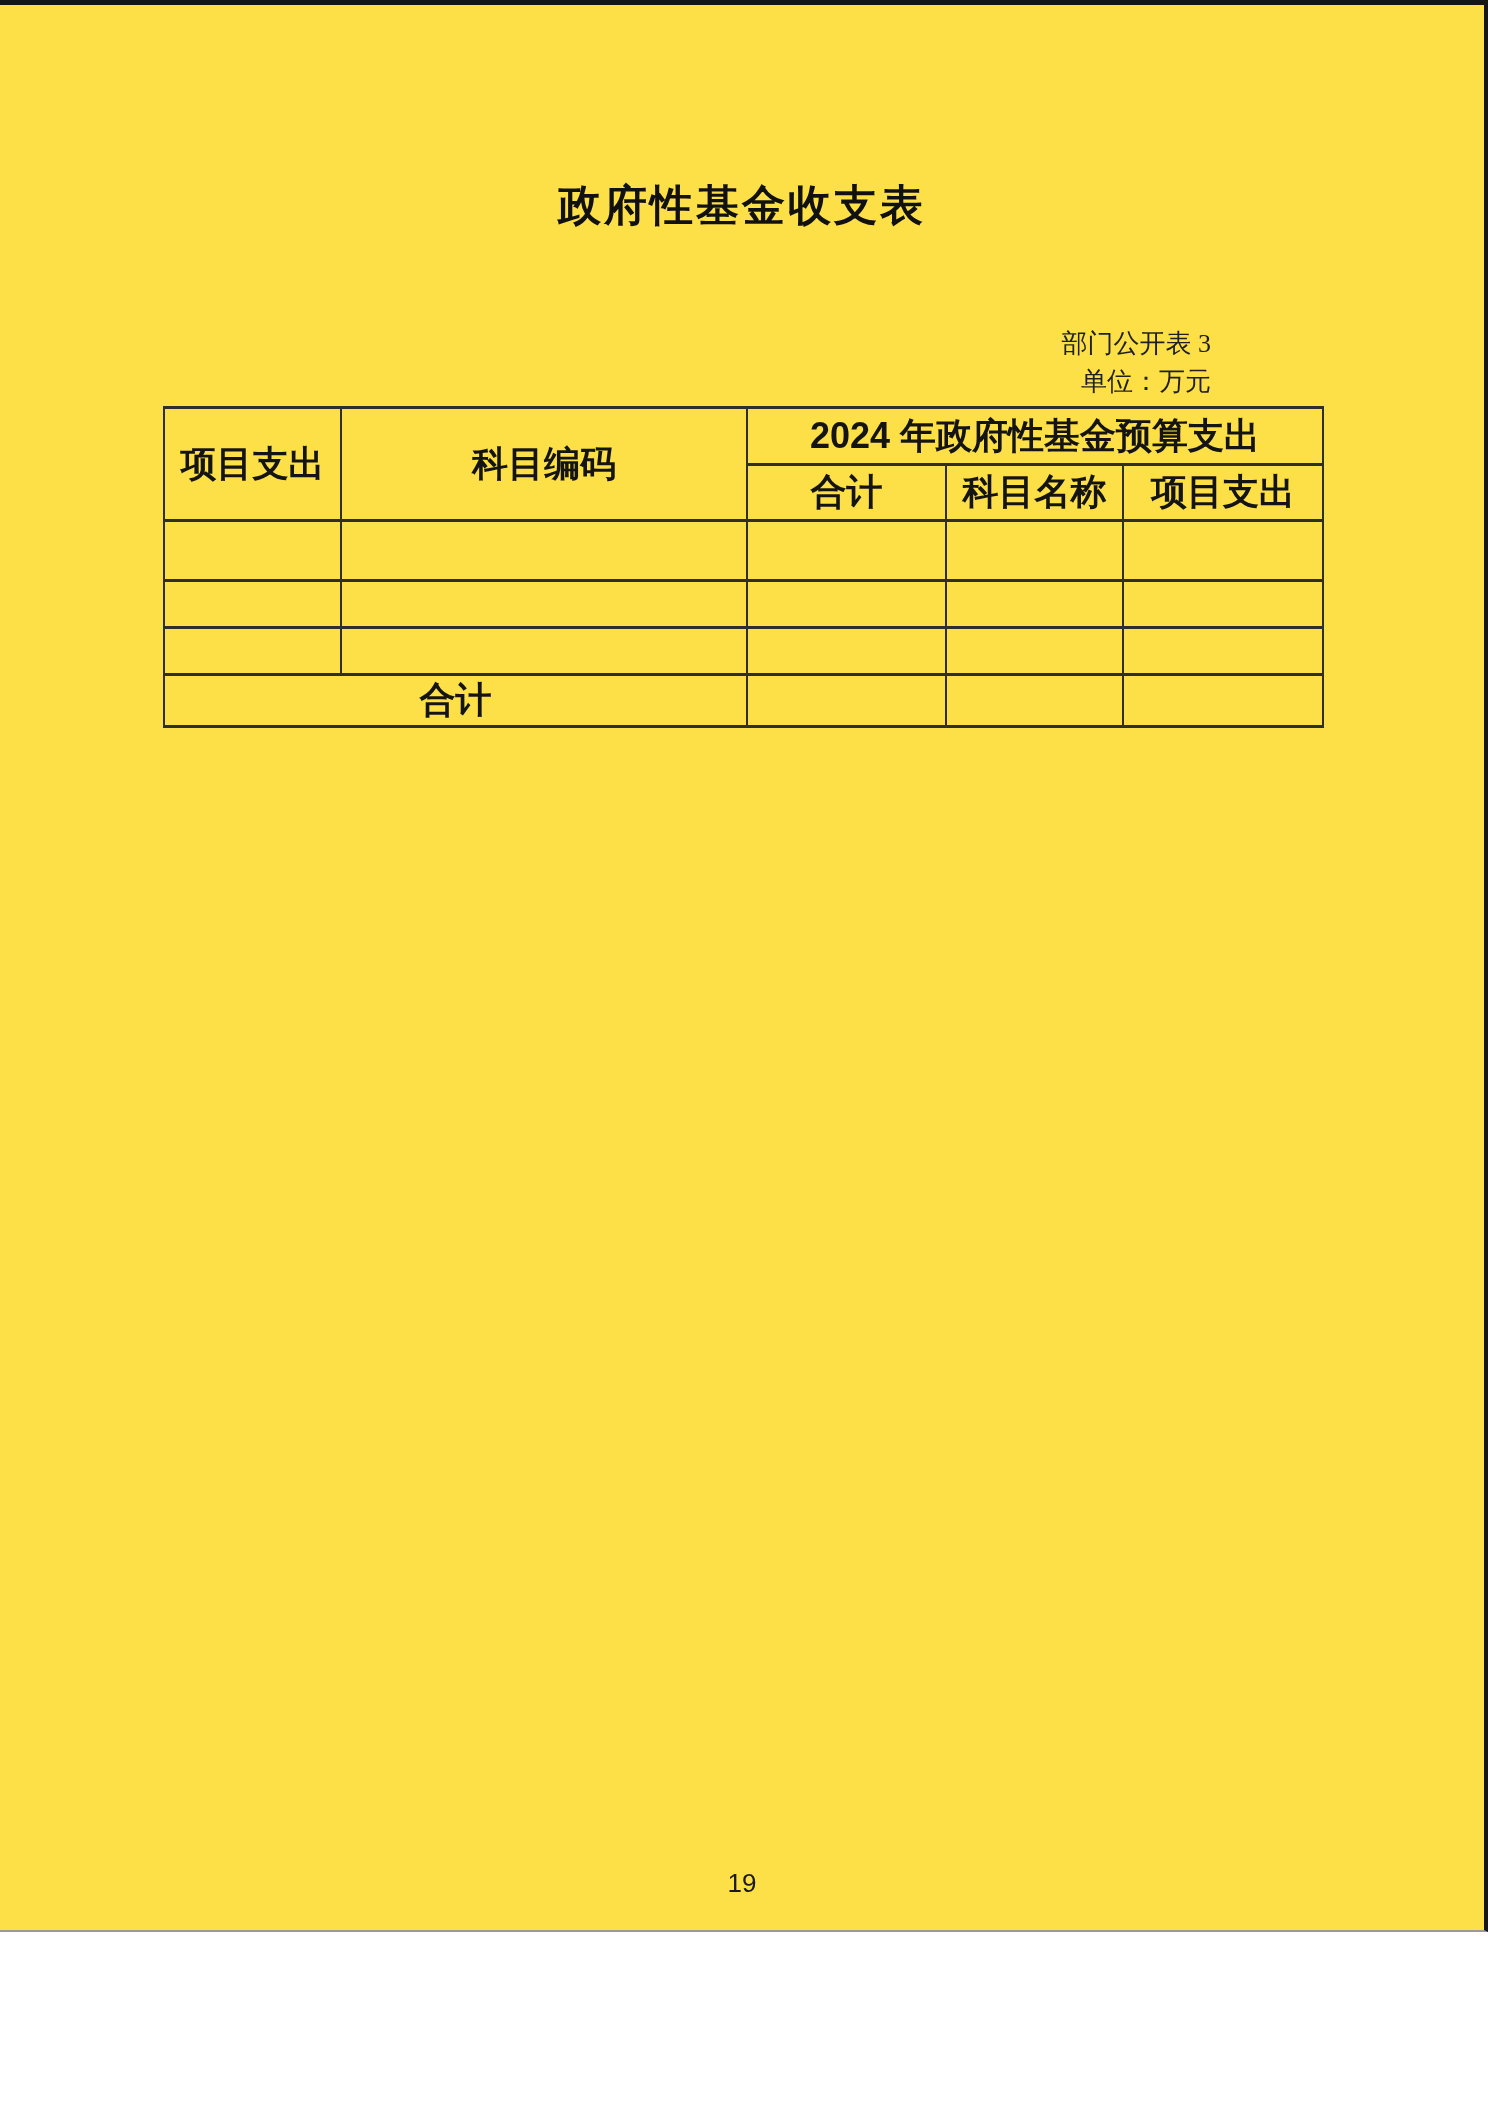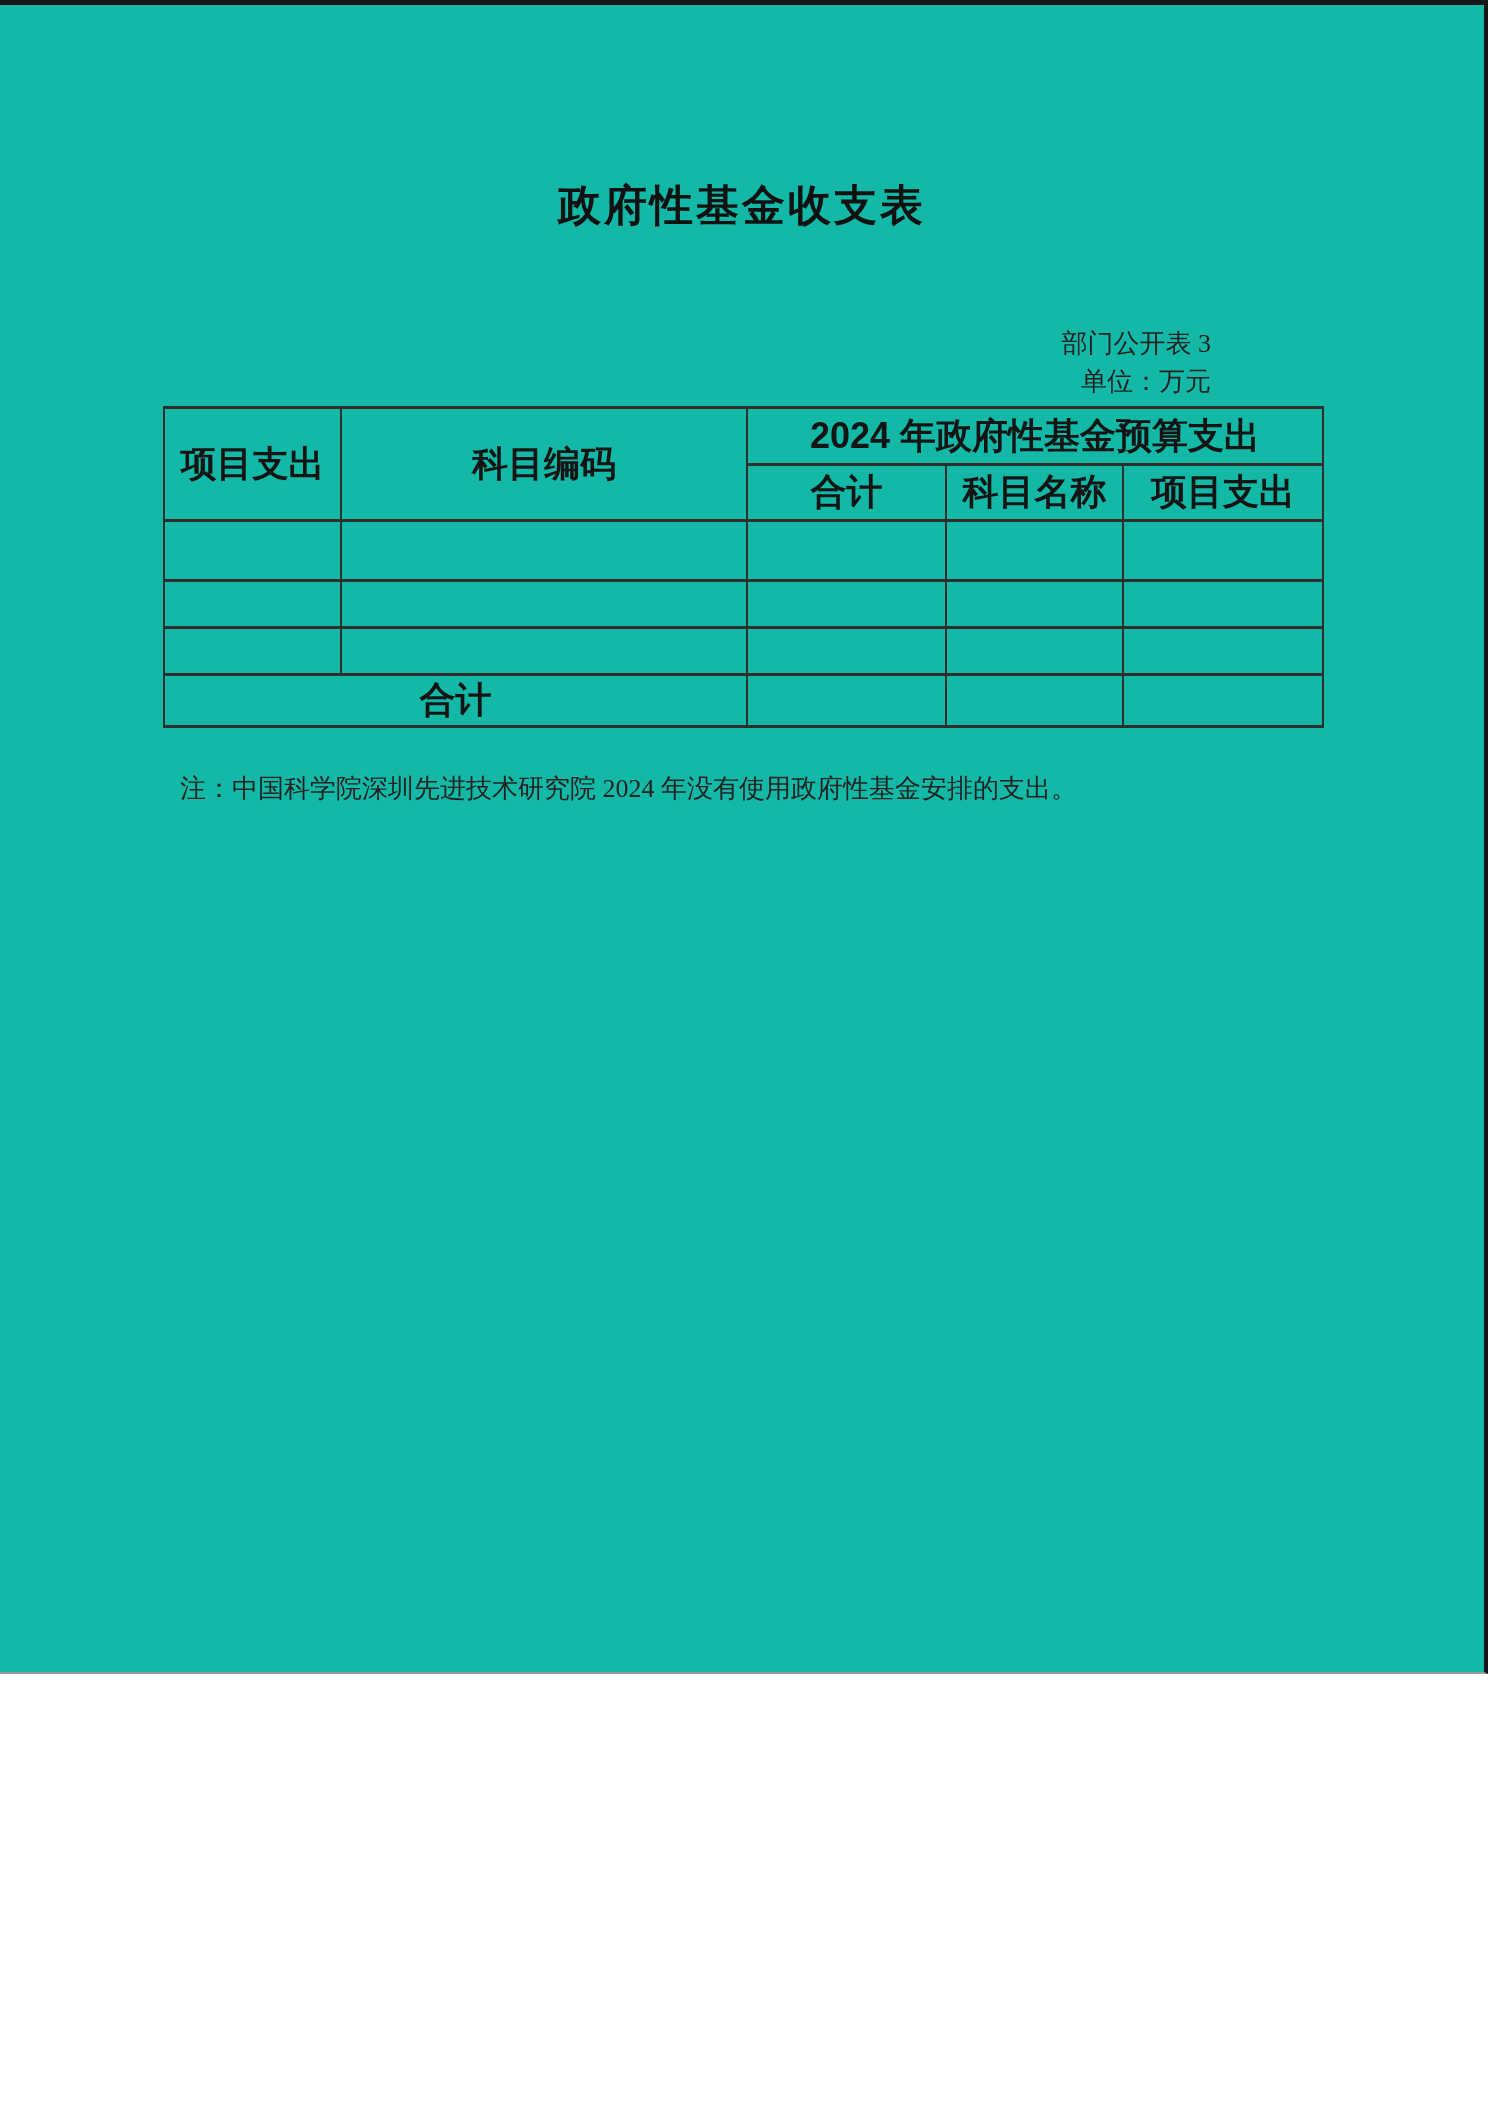--- a/index.html
+++ b/index.html
@@ -3,22 +3,22 @@
 <meta charset="utf-8">
 <style>
   html, body {
     margin: 0;
     padding: 0;
     background: #ffffff;
   }
   .page {
     position: relative;
     width: 1488px;
-    height: 1674px;
-    background: #14b8a6;
+    height: 1932px;
+    background: #fde047;
     box-sizing: border-box;
     border-top: 5px solid #161616;
     border-right: 4px solid #161616;
     border-bottom: 2px solid #9a9a9a;
     overflow: hidden;
     font-family: "Liberation Serif", serif;
     color: #1a1a1a;
   }
   .doc-title {
     position: absolute;
@@ -154,17 +154,16 @@
       </tr>
       <tr class="row-total">
         <td colspan="2">合计</td>
         <td></td>
         <td></td>
         <td></td>
       </tr>
     </tbody>
   </table>
 
-  <p class="note-line">注：中国科学院深圳先进技术研究院 2024 年没有使用政府性基金安排的支出。</p>
 
   <div class="page-number">19</div>
 
 </div>
 
 </body></html>

